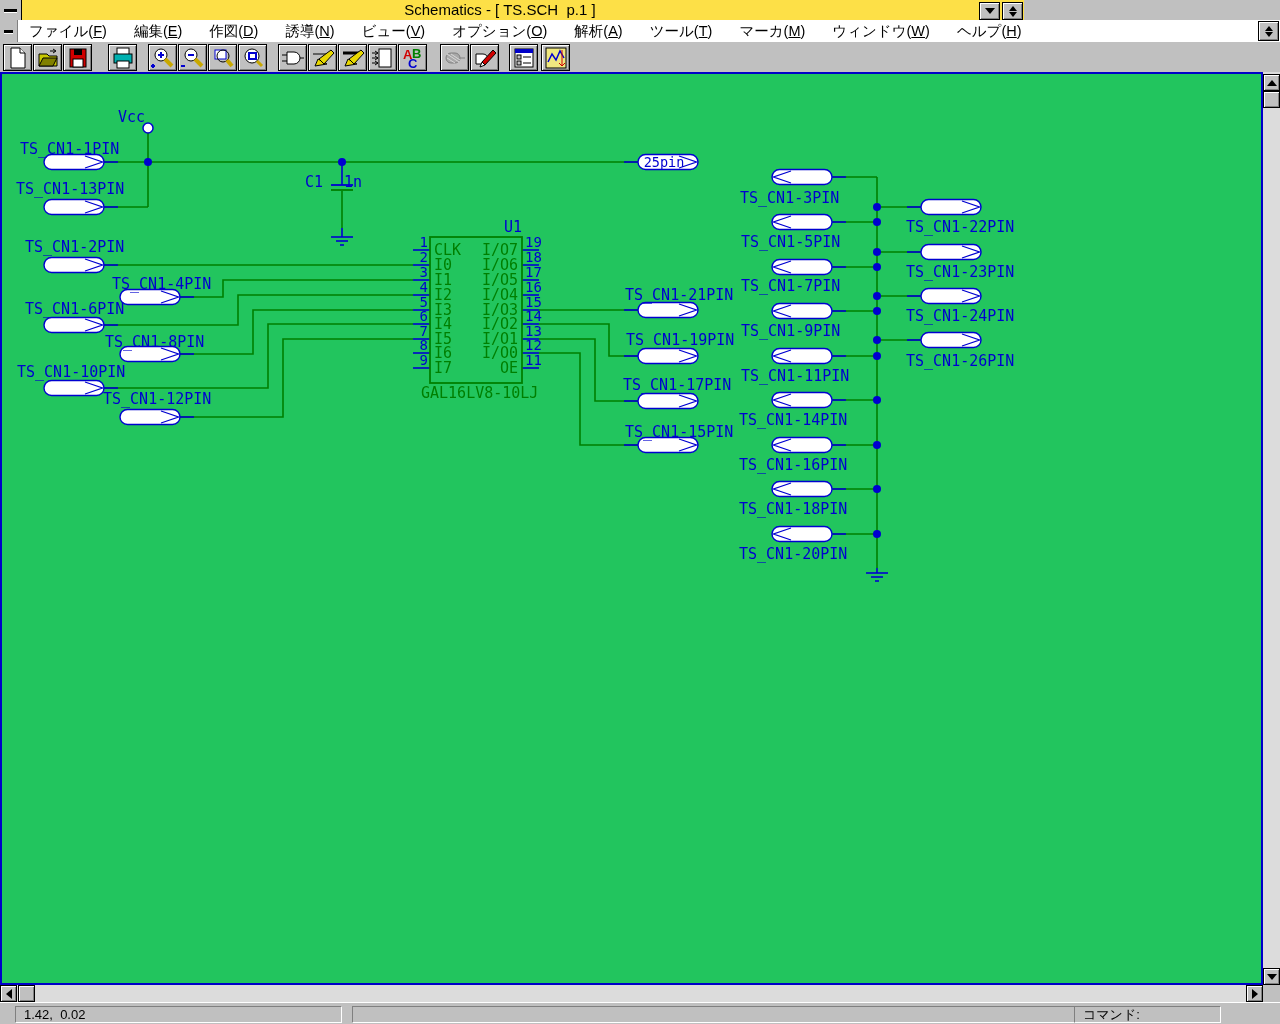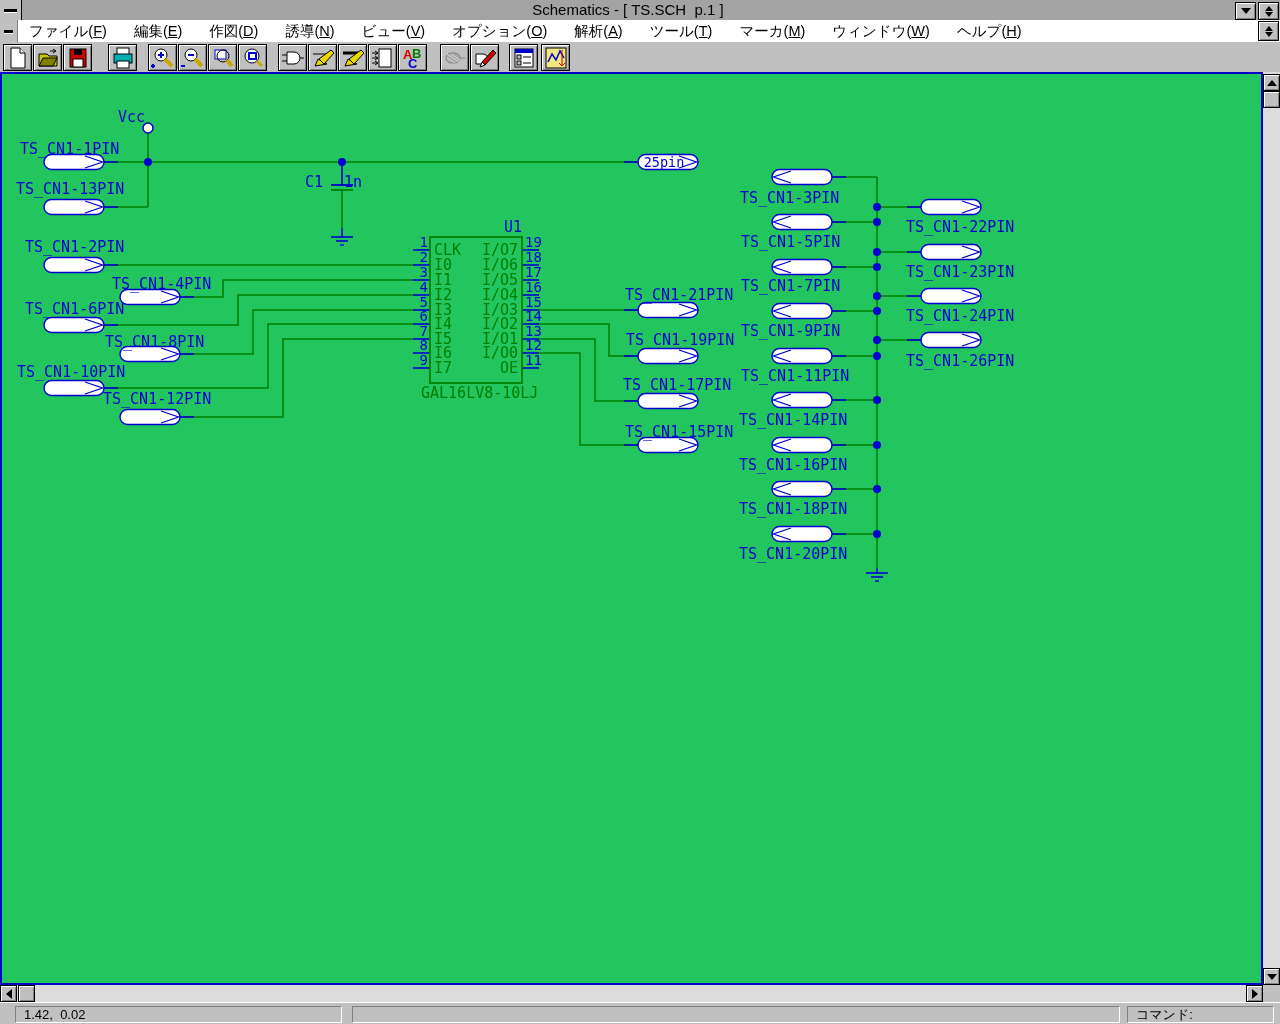--- a/index.html
+++ b/index.html
@@ -2,21 +2,21 @@
 <html><head>
 <meta charset="utf-8">
 <style>
   html,body{margin:0;padding:0;}
   body{
     width:1280px;height:1024px;overflow:hidden;position:relative;
     background:#c0c0c0;font-family:"Liberation Sans",sans-serif;
     -webkit-font-smoothing:none;
   }
   
-  .titlebar{position:absolute;left:0;top:0;width:1280px;height:20px;background:#a3a3a3;display:flex;align-items:stretch;}
+  .titlebar{position:absolute;left:0;top:0;width:1024px;height:20px;background:#fde047;display:flex;align-items:stretch;}
   .sysbox{width:21px;background:#c0c0c0;border-right:1px solid #000;display:flex;align-items:center;justify-content:center;}
   .sysbox .dash{width:13px;height:3px;background:#000;box-shadow:0 1px 0 #fff;}
   .sysbox.small{width:17px;border-right:1px solid #808080;}
   .sysbox.small .dash{width:9px;height:3px;}
   .title-text{flex:1;text-align:center;font-size:15px;color:#000;line-height:20px;white-space:pre;}
   .cap-btn{width:19px;height:16px;margin:2px 1px;background:#c0c0c0;border:1px solid #000;
     box-shadow:inset 1px 1px 0 #fff, inset -1px -1px 0 #808080;
     display:flex;flex-direction:column;align-items:center;justify-content:center;gap:1px;}
   .tri-dn{width:0;height:0;border-left:5px solid transparent;border-right:5px solid transparent;border-top:6px solid #000;}
   .tri-up{width:0;height:0;border-left:5px solid transparent;border-right:5px solid transparent;border-bottom:6px solid #000;}
@@ -456,14 +456,14 @@
   <div class="thumb" style="left:18px;top:0"></div>
   <div class="sbtn" style="left:1246px;top:0">
       <div class="tri-r"></div>
     </div>
 </div>
 <div class="corner"></div>
 
 <div class="statusbar">
   <div class="panel" style="left:15px;width:317px;">1.42,  0.02</div>
   <div class="panel" style="left:352px;width:758px;"></div>
-  <div class="panel" style="left:1127px;width:137px;">コマンド:</div>
+  <div class="panel" style="left:1074px;width:137px;">コマンド:</div>
 </div>
 
 </body></html>

